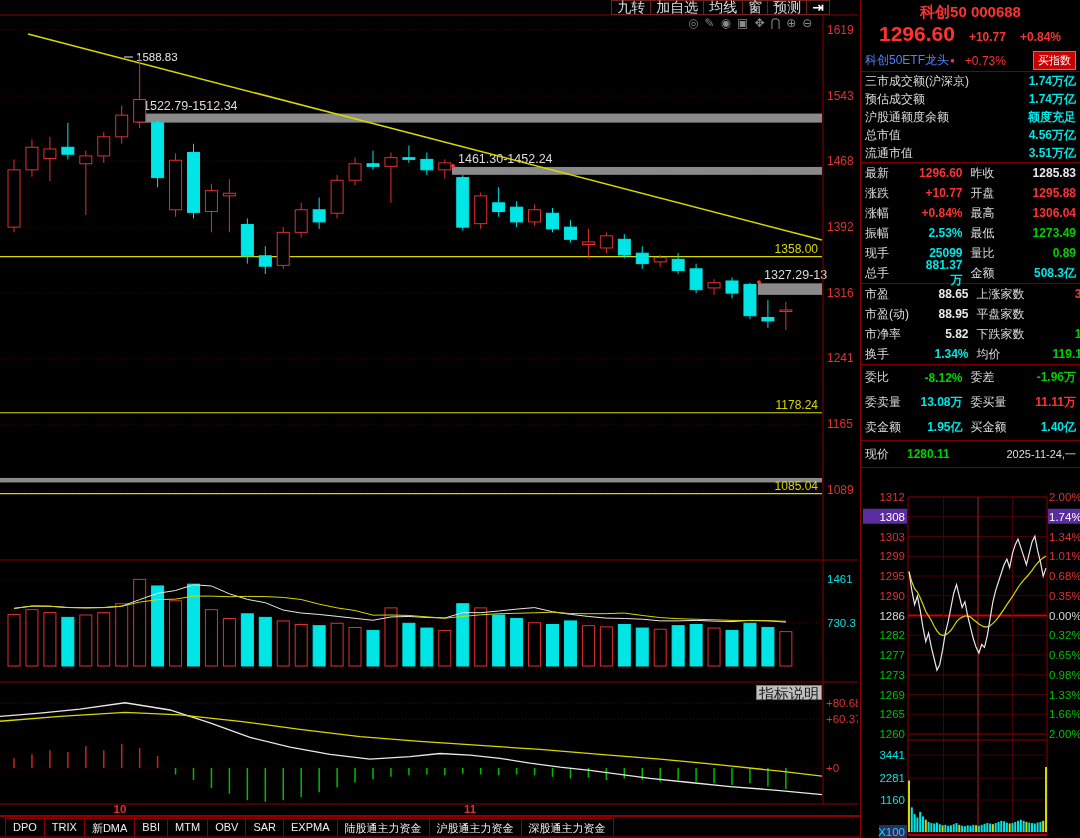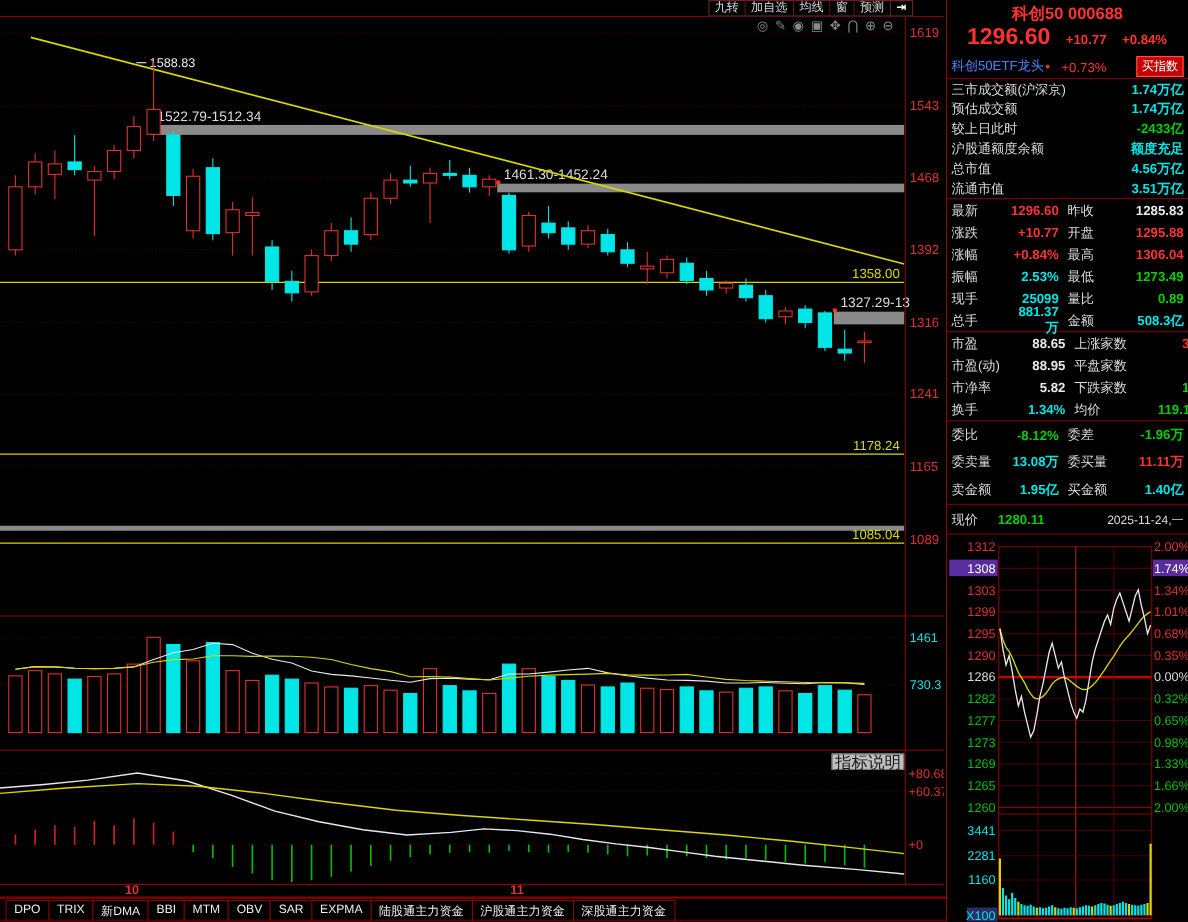--- a/index.html
+++ b/index.html
@@ -1,21 +1,21 @@
 <!DOCTYPE html>
 <html><head>
 <meta charset="utf-8">
 <style>
   html,body{margin:0;padding:0;background:#000;}
   .screen{position:relative;width:1080px;height:838px;background:#000;overflow:hidden;
           font-family:"Liberation Sans","DejaVu Sans",sans-serif;}
   
   .toolbar{position:absolute;top:0;left:0;width:858px;height:15px;display:flex;
            justify-content:flex-end;padding-right:28px;box-sizing:border-box;}
-  .toolbar .titem{font-size:11px;line-height:13px;color:#ddd;padding:0 5px;
+  .toolbar .titem{font-size:14px;line-height:13px;color:#ddd;padding:0 5px;
                   border:1px solid #702020;border-left:none;background:#000;cursor:pointer;white-space:nowrap;}
   .toolbar .titem:first-child{border-left:1px solid #702020;}
   .toolbar .titem.arrow{color:#fff;font-weight:bold;}
   .drawicons{position:absolute;top:16px;left:688px;display:flex;gap:6px;color:#8a8a8a;font-size:12px;line-height:14px;}
   .drawicons span{cursor:pointer;}
   
   .tabbar{position:absolute;top:815px;left:0;width:860px;height:23px;border-top:2px solid #8b0000;
           display:flex;align-items:flex-start;padding-left:6px;box-sizing:border-box;background:#000;}
   .tabbar .tab{font-size:11px;color:#eee;border:1px solid #8b0000;margin-left:-1px;margin-top:1px;
                padding:2px 7px 4px 7px;white-space:nowrap;cursor:pointer;background:#000;}
@@ -347,24 +347,20 @@
     <div class="secA" id="secA">
         <div class="rowA">
           <span class="lab">三市成交额(沪深京)</span>
           <span class="val c-cyan">1.74万亿</span>
         </div>
         <div class="rowA">
           <span class="lab">预估成交额</span>
           <span class="val c-cyan">1.74万亿</span>
         </div>
         <div class="rowA">
-          <span class="lab">较上日此时</span>
-          <span class="val c-green">-2433亿</span>
-        </div>
-        <div class="rowA">
           <span class="lab">沪股通额度余额</span>
           <span class="val c-cyan">额度充足</span>
         </div>
         <div class="rowA">
           <span class="lab">总市值</span>
           <span class="val c-cyan">4.56万亿</span>
         </div>
         <div class="rowA">
           <span class="lab">流通市值</span>
           <span class="val c-cyan">3.51万亿</span>

